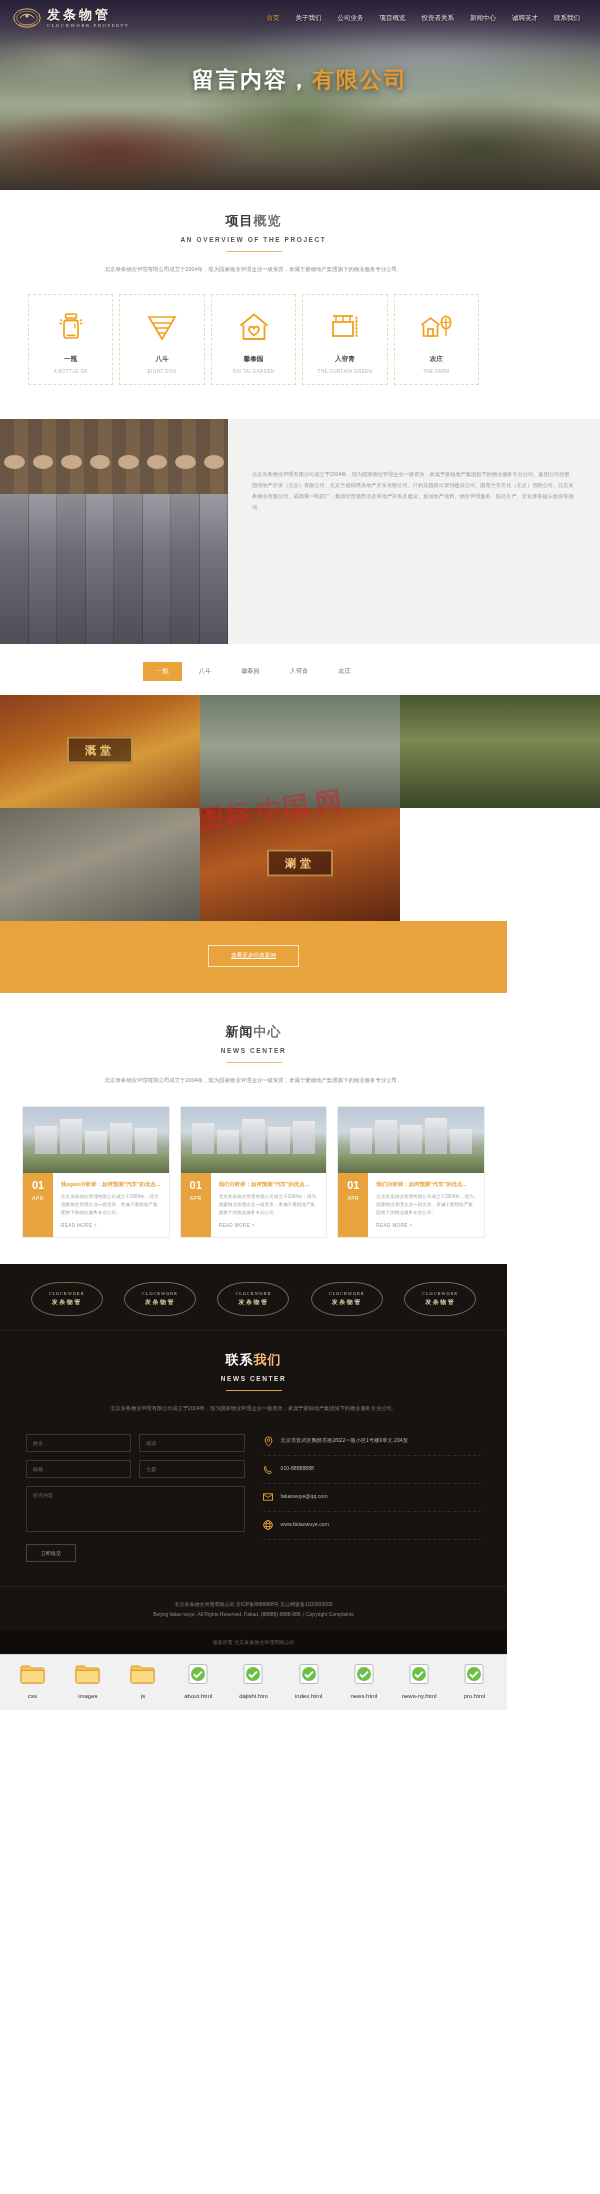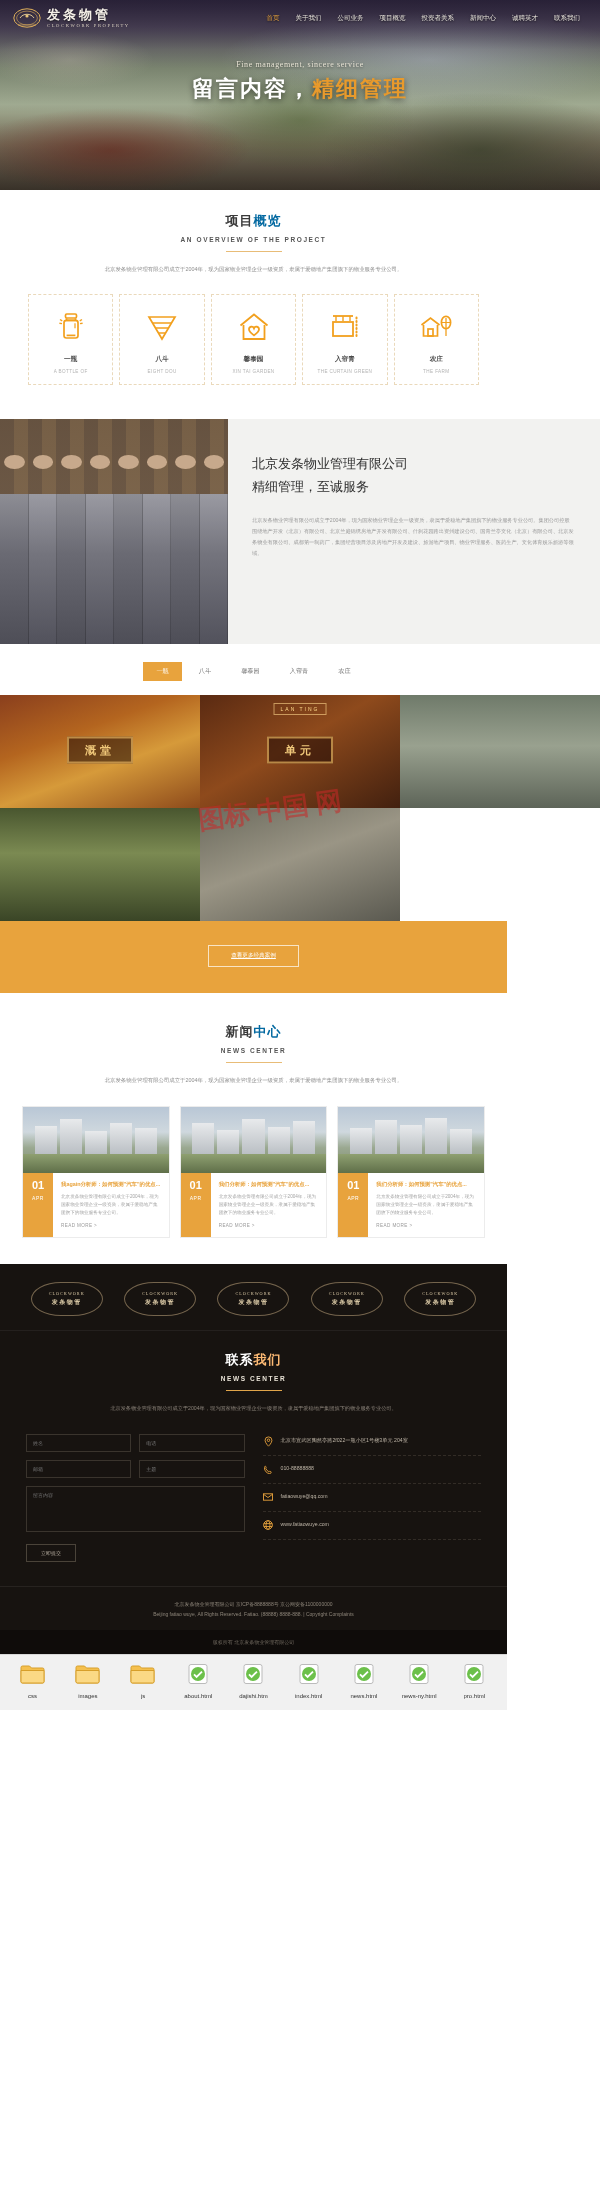--- a/index.html
+++ b/index.html
@@ -37,21 +37,21 @@
   .nav a{font-size:6.5px;color:#e8e4dc;text-decoration:none;padding:4px 8px;white-space:nowrap;text-shadow:0 1px 2px rgba(0,0,0,.7);}
   .nav a.active{color:#e8a33d;}
   .hero-center{position:absolute;left:0;right:0;top:60px;text-align:center;z-index:5;}
   .hero-sub{font-size:8px;color:#efe9da;font-family:"Liberation Serif",serif;letter-spacing:.6px;text-shadow:0 1px 3px rgba(0,0,0,.55);opacity:.92;}
   .hero-title{margin-top:5px;font-size:22px;font-weight:700;color:#fff;letter-spacing:2px;text-shadow:0 2px 6px rgba(0,0,0,.55);}
   .hero-title .hl{color:#e89a2c;}
 
   
   .sec-head{text-align:center;padding-top:22px;}
   .sec-cn{font-size:13px;font-weight:700;color:#3a3a3a;letter-spacing:1px;}
-  .sec-cn .hl{color:#0369a1;}
+  .sec-cn .hl{color:#737373;}
   .sec-en{font-size:6.5px;font-weight:700;color:#555;letter-spacing:1.6px;margin-top:6px;}
   .sec-rule{width:56px;height:1px;background:#e0a54a;margin:8px auto 0;opacity:.75;}
   .sec-desc{max-width:400px;margin:12px auto 0;text-align:center;font-size:5.4px;line-height:1.9;color:#8d8d8d;padding:0 20px;}
 
   
   .overview{background:#fff;padding-bottom:34px;}
   .cards{display:flex;justify-content:center;gap:6px;margin-top:20px;padding:0 28px;}
   .card{flex:1;border:1px dashed #ead9bb;background:#fff;padding:14px 4px 10px;text-align:center;min-width:0;}
   .card-ico{height:36px;display:flex;align-items:center;justify-content:center;}
   .card-ico svg{display:block;}
@@ -180,22 +180,21 @@
         <a href="#">公司业务</a>
         <a href="#">项目概览</a>
         <a href="#">投资者关系</a>
         <a href="#">新闻中心</a>
         <a href="#">诚聘英才</a>
         <a href="#">联系我们</a>
       </nav>
     </div>
 
     <div class="hero-center">
-      <div class="hero-sub">Fine management, sincere service</div>
-      <div class="hero-title"><span>留言内容，</span><span class="hl">精细管理</span></div>
+      <div class="hero-title"><span>留言内容，</span><span class="hl">有限公司</span></div>
     </div>
   </div>
 
   <section class="overview">
     <div class="sec-head">
       <div class="sec-cn"><span>项目</span><span class="hl">概览</span></div>
       <div class="sec-en">AN OVERVIEW OF THE PROJECT</div>
       <div class="sec-rule"></div>
     </div>
     <p class="sec-desc">北京发条物业管理有限公司成立于2004年，现为国家物业管理企业一级资质，隶属于爱稳地产集团旗下的物业服务专业公司。</p>
@@ -289,47 +288,45 @@
           <i></i>
           <i></i>
           <i></i>
           <i></i>
           <i></i>
           <i></i>
           <i></i>
       </div>
     </div>
     <div class="about-txt">
-      <h2 class="about-h">北京发条物业管理有限公司精细管理，至诚服务</h2>
       <p class="about-p">北京发条物业管理有限公司成立于2004年，现为国家物业管理企业一级资质，隶属于爱稳地产集团旗下的物业服务专业公司。集团公司控股围绕地产开发（北京）有限公司、北京兰庭锦绣房地产开发有限公司、什刹花园路出资州建设公司、国青兰亭文化（北京）有限公司、北京发条物业有限公司、成都第一制药厂，集团经营项目涉及房地产开发及建设、旅游地产项目、物业管理服务、医药生产、文化体育娱乐旅游等领域。</p>
     </div>
   </section>
 
   <section class="cases">
 
     <div class="tabs">
       <div class="tab on">一瓶</div>
       <div class="tab">八斗</div>
       <div class="tab">馨泰园</div>
       <div class="tab">入帘青</div>
       <div class="tab">农庄</div>
     </div>
 
     <div class="grid-wrap">
       <div class="grid">
         <div class="cell c1">
           <div class="plaque">溉堂</div>
         </div>
-        <div class="cell c2">
-          <div class="lant">LAN TING</div>
-          <div class="plaque">单元</div>
-        </div>
         <div class="cell c3"></div>
         <div class="cell c4"></div>
         <div class="cell c5"></div>
+        <div class="cell c6">
+          <div class="plaque">涮堂</div>
+        </div>
       </div>
       <div class="watermark">图标 中国 网</div>
     </div>
 
     <div class="more-wrap">
       <a href="#" class="more-btn">查看更多经典案例</a>
     </div>
   </section>
 
   <section class="news">

